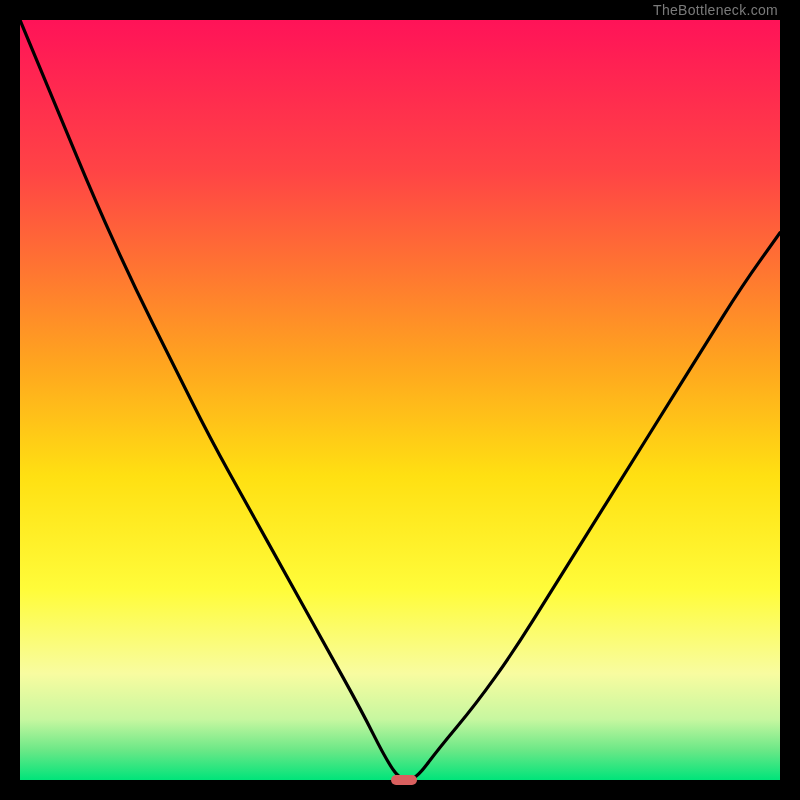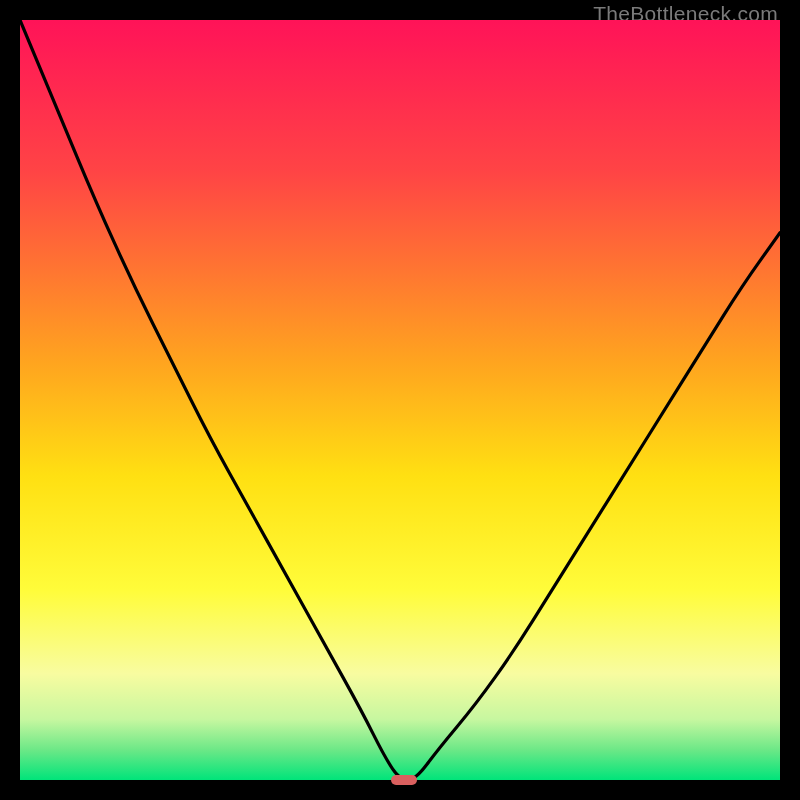--- a/index.html
+++ b/index.html
@@ -22,21 +22,21 @@
     left: 20px;
     top: 20px;
     width: 760px;
     height: 760px;
   }
   .watermark {
     position: absolute;
     top: 2px;
     right: 22px;
     color: #7a7a7a;
-    font-size: 21px;
+    font-size: 14px;
     font-weight: 500;
     letter-spacing: 0.3px;
   }
   .marker {
     position: absolute;
     background: #d9605f;
     border-radius: 6px;
   }
 </style>
 </head>

